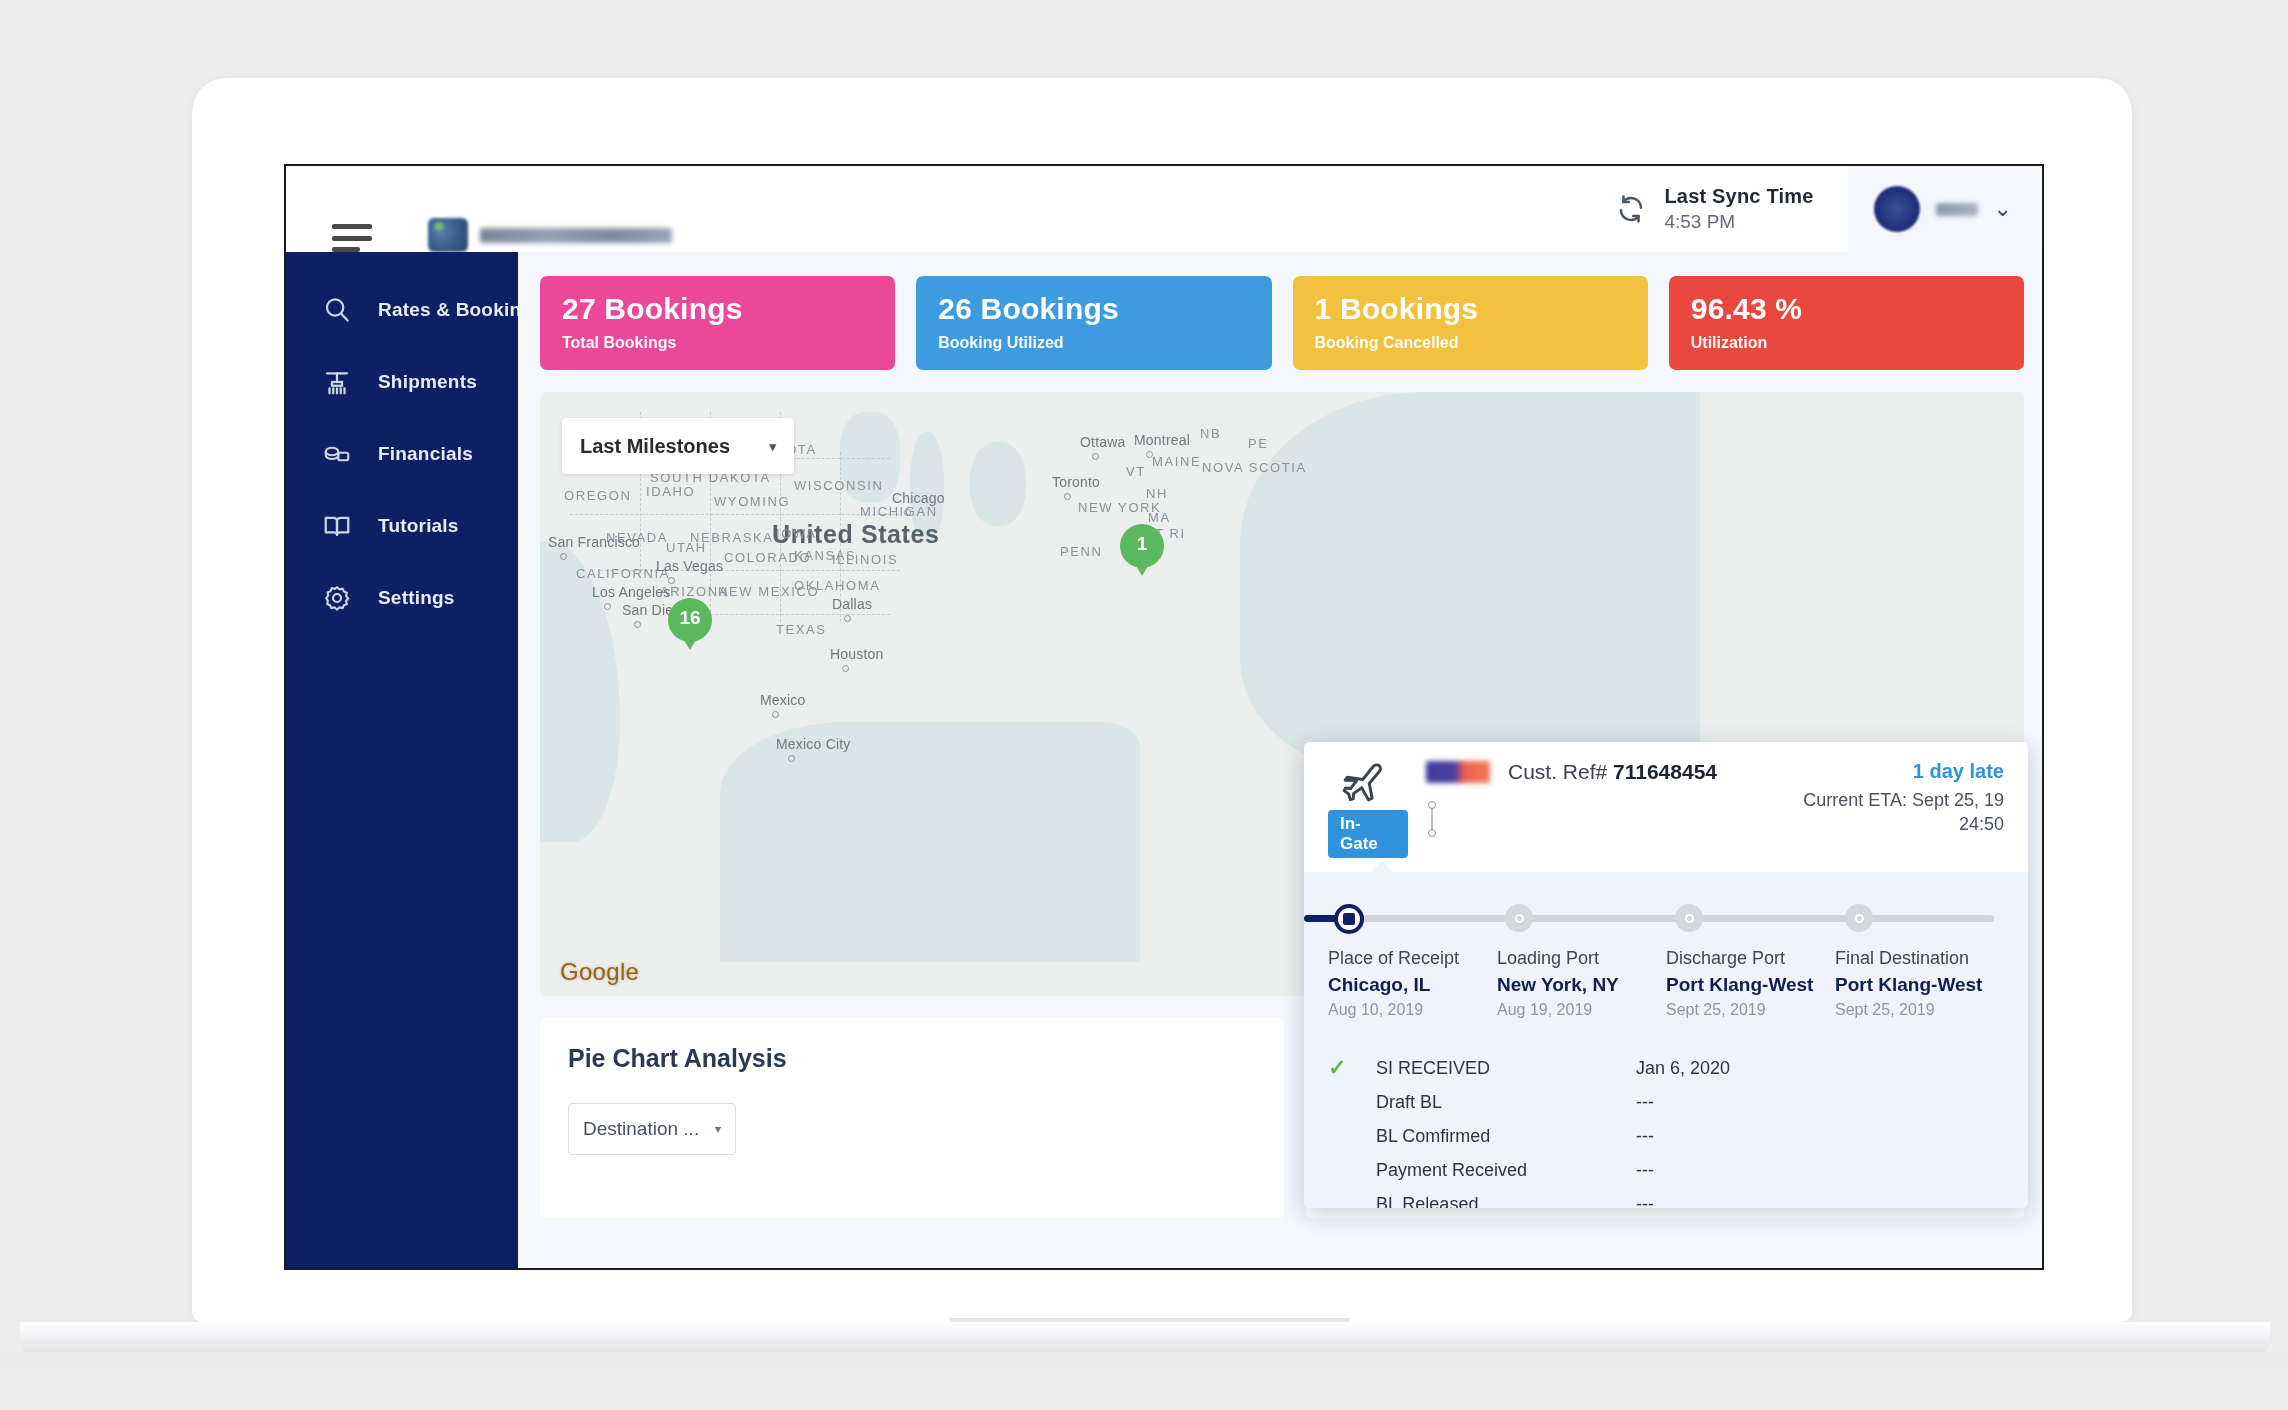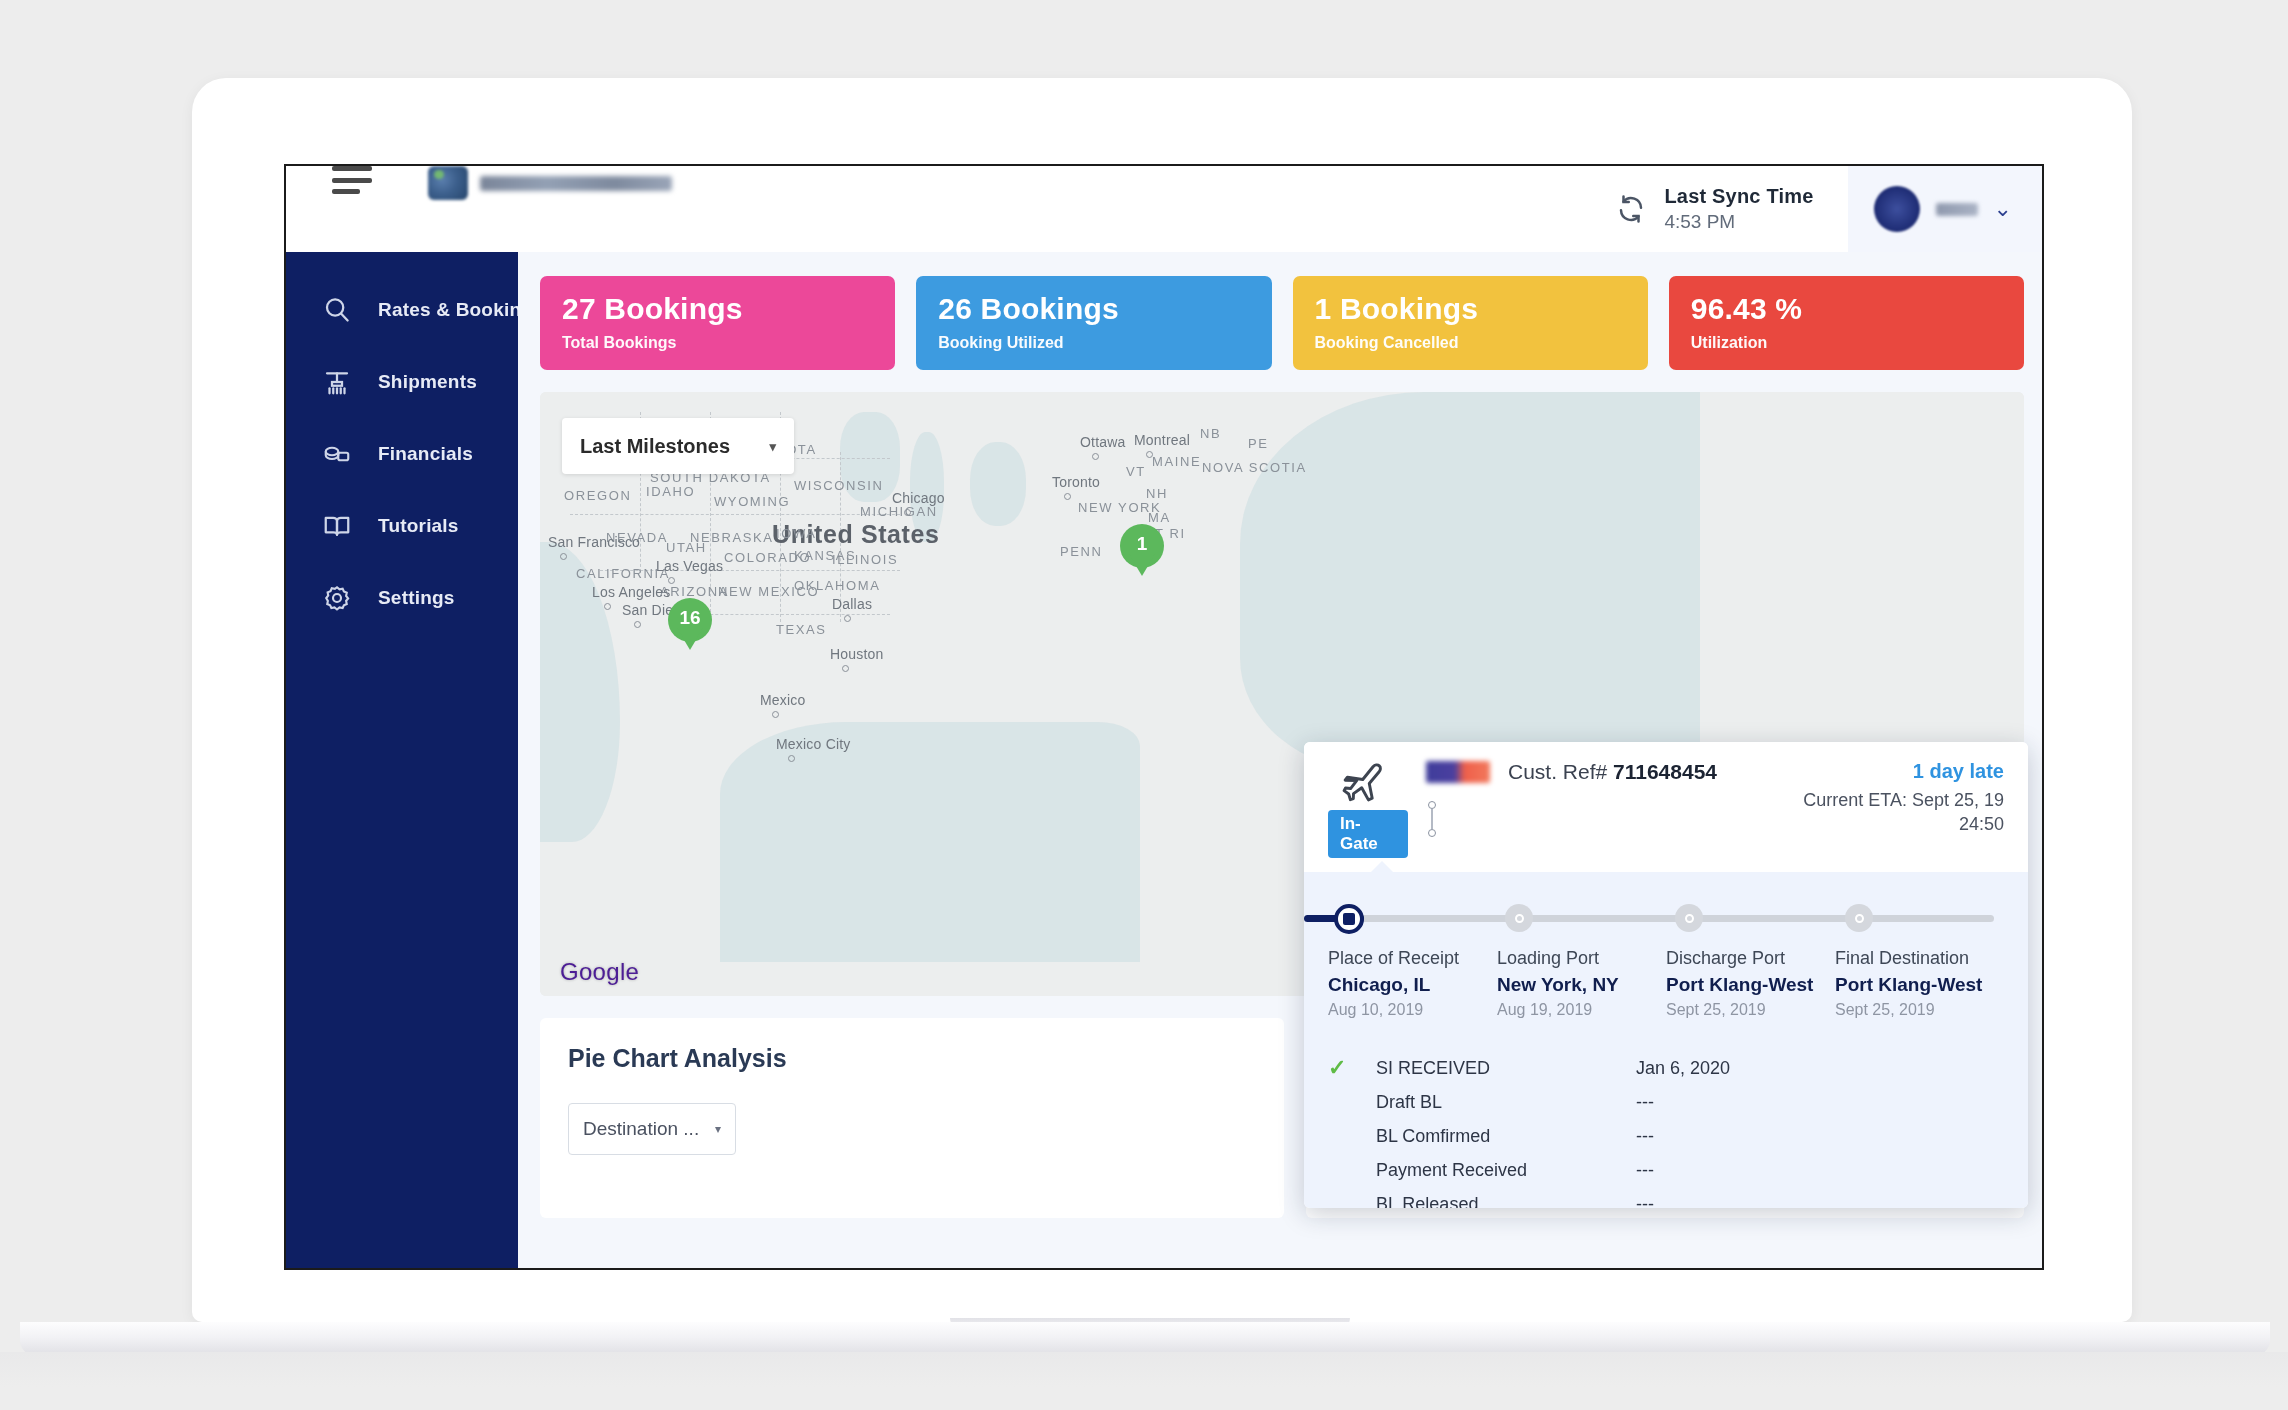--- a/index.html
+++ b/index.html
@@ -51,21 +51,21 @@
     background: #fff;
     border: 2px solid #1b1b1b;
     overflow: hidden;
   }
 
   
   .topbar {
     position: absolute; left: 0; top: 0;
     width: 100%; height: 86px;
     background: #ffffff;
-    display: flex; align-items: flex-start;
+    display: flex; align-items: flex-end;
   }
   .hamburger {
     margin-left: 46px; width: 40px; height: 28px;
     display: flex; flex-direction: column; justify-content: space-between;
     cursor: pointer;
   }
   .hamburger span { display: block; height: 5px; background: #4a4a4a; border-radius: 2px; }
   .hamburger span:nth-child(1) { width: 40px; }
   .hamburger span:nth-child(2) { width: 40px; }
   .hamburger span:nth-child(3) { width: 28px; }
@@ -213,21 +213,21 @@
     box-shadow: 0 1px 4px rgba(0,0,0,.3);
   }
   .zoom-btn {
     height: 48px; display: flex; align-items: center; justify-content: center;
     font-size: 30px; color: #555; cursor: pointer; font-weight: 300;
   }
   .zoom-sep { height: 1px; background: #e4e4e4; margin: 0 10px; }
 
   .google-logo {
     position: absolute; left: 20px; bottom: 10px;
-    color: #4c1d95; font-size: 24px; letter-spacing: .3px;
+    color: #a16207; font-size: 24px; letter-spacing: .3px;
     text-shadow: 0 0 3px rgba(0,0,0,.28);
     font-family: "Liberation Sans", sans-serif;
   }
   .map-attrib {
     position: absolute; right: 8px; bottom: 6px;
     font-size: 13px; color: #6b6b6b; display: flex; gap: 22px;
     background: rgba(245,245,245,.75); padding: 2px 6px;
   }
 
   

